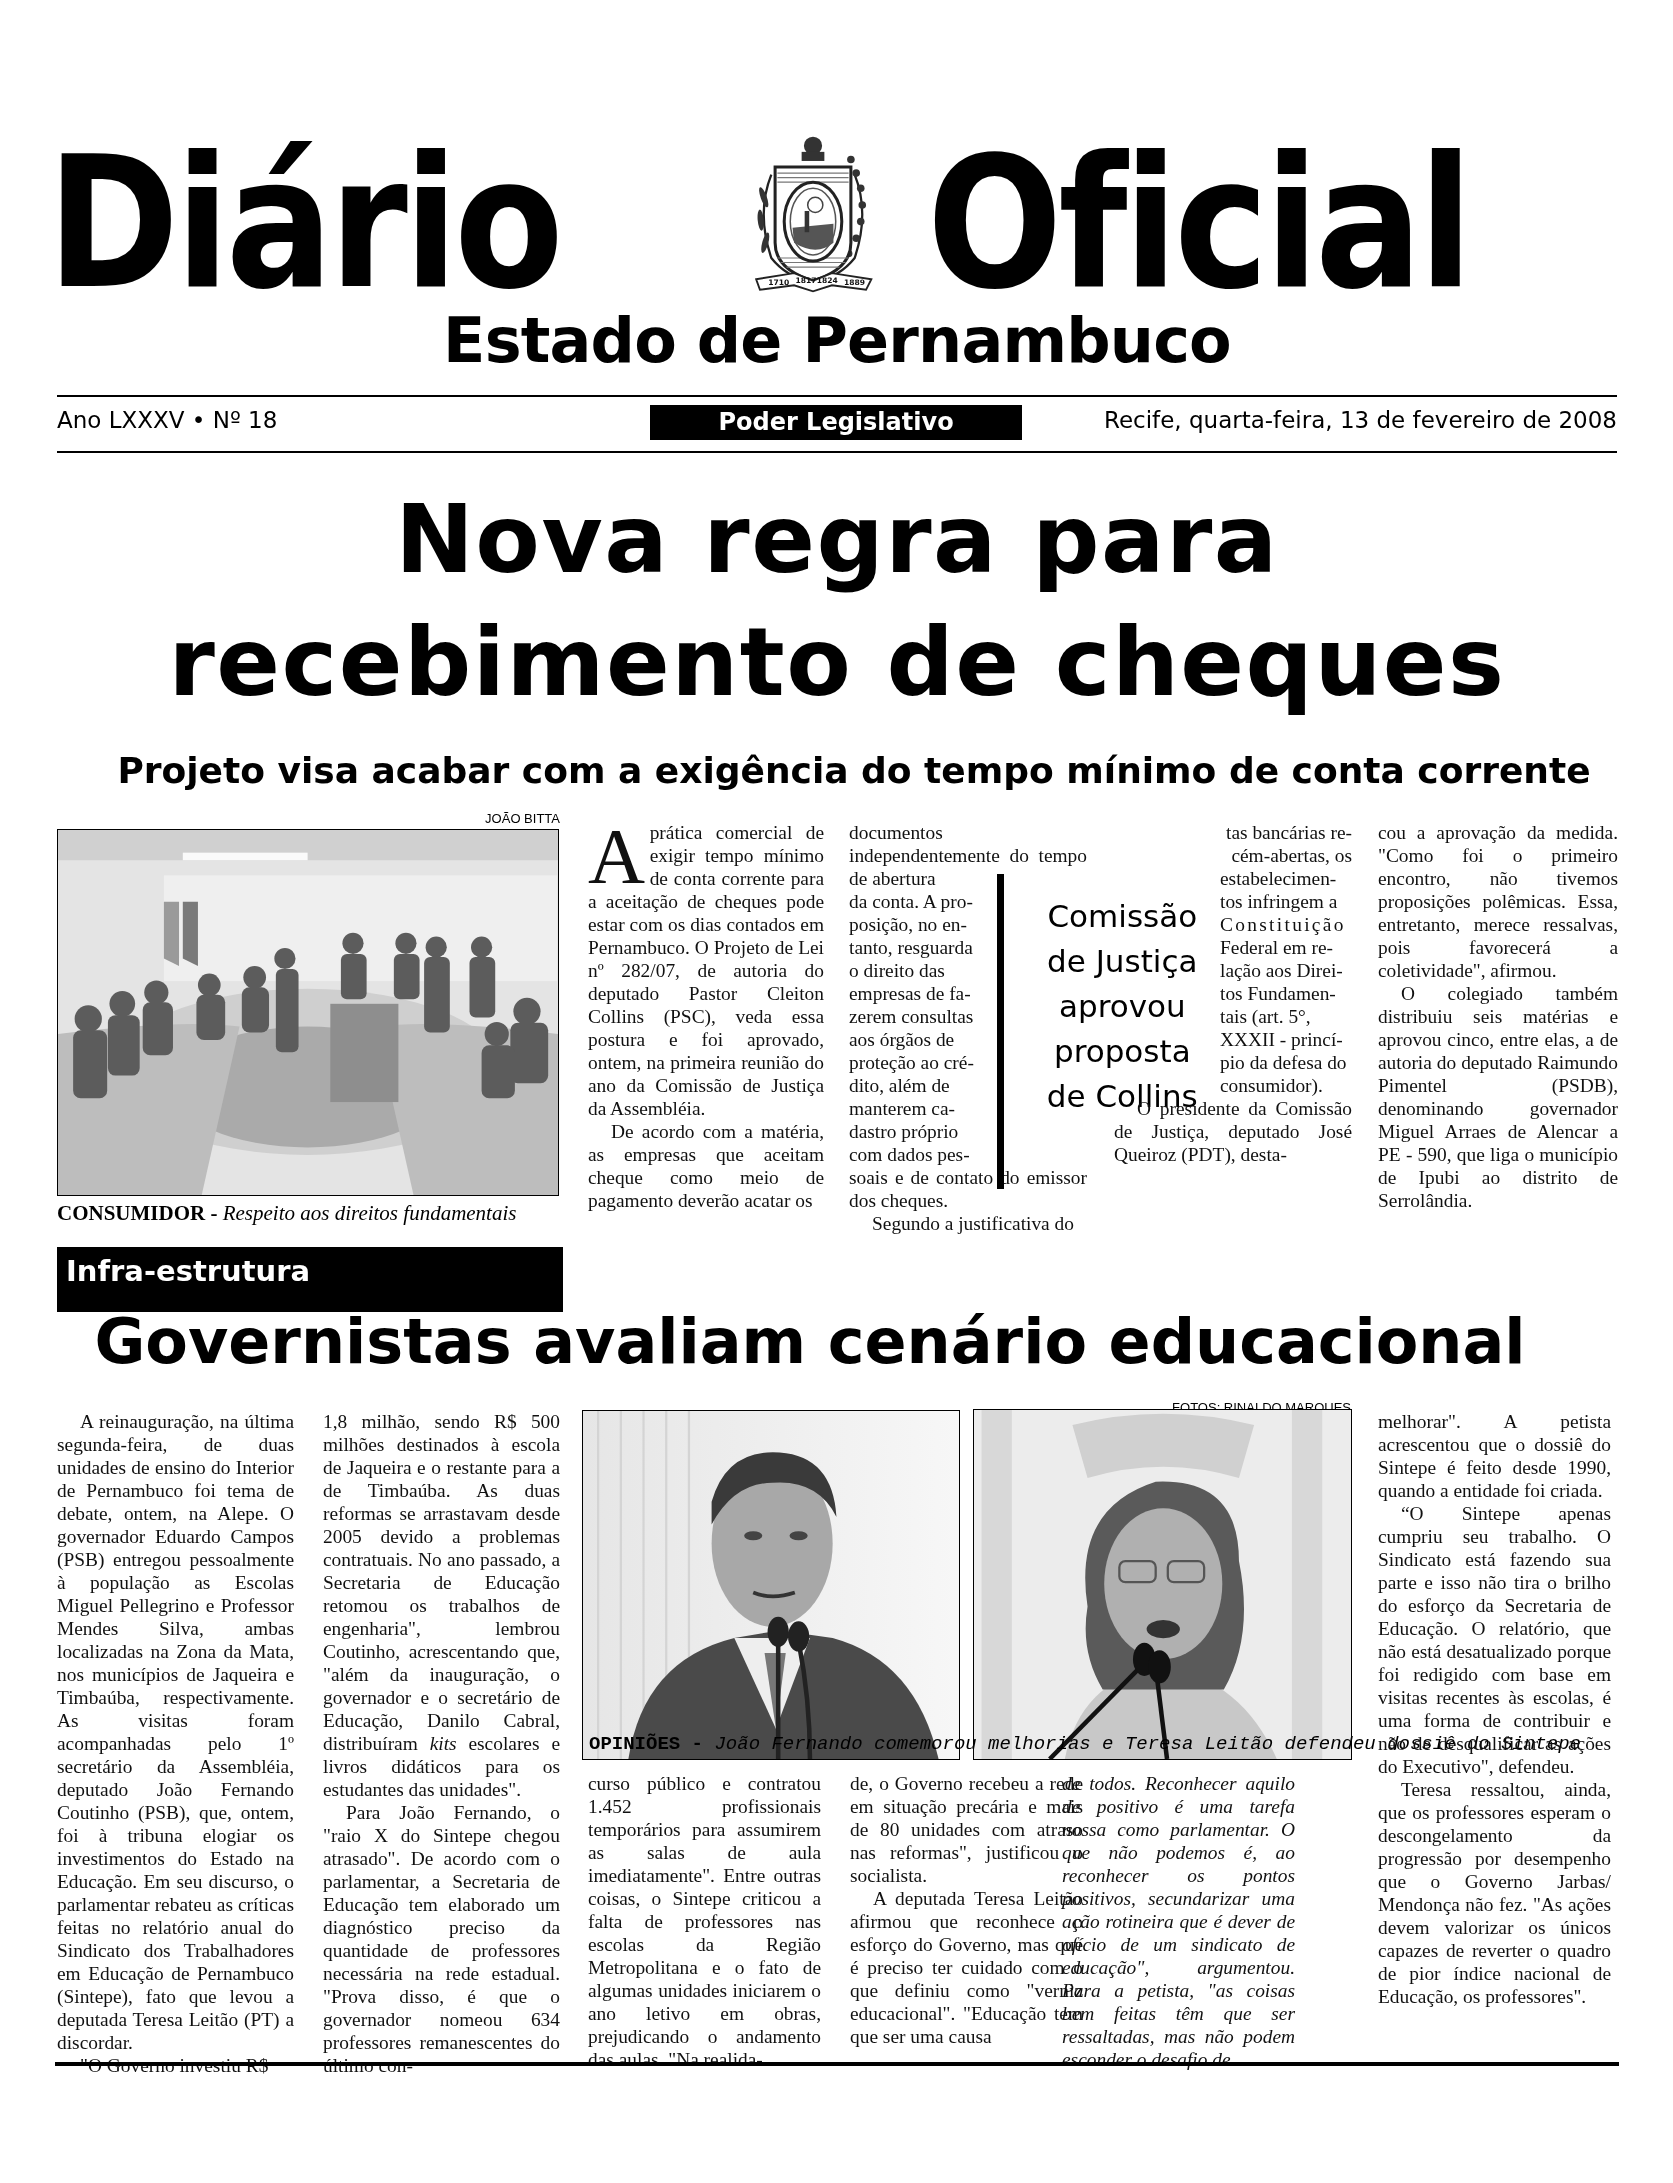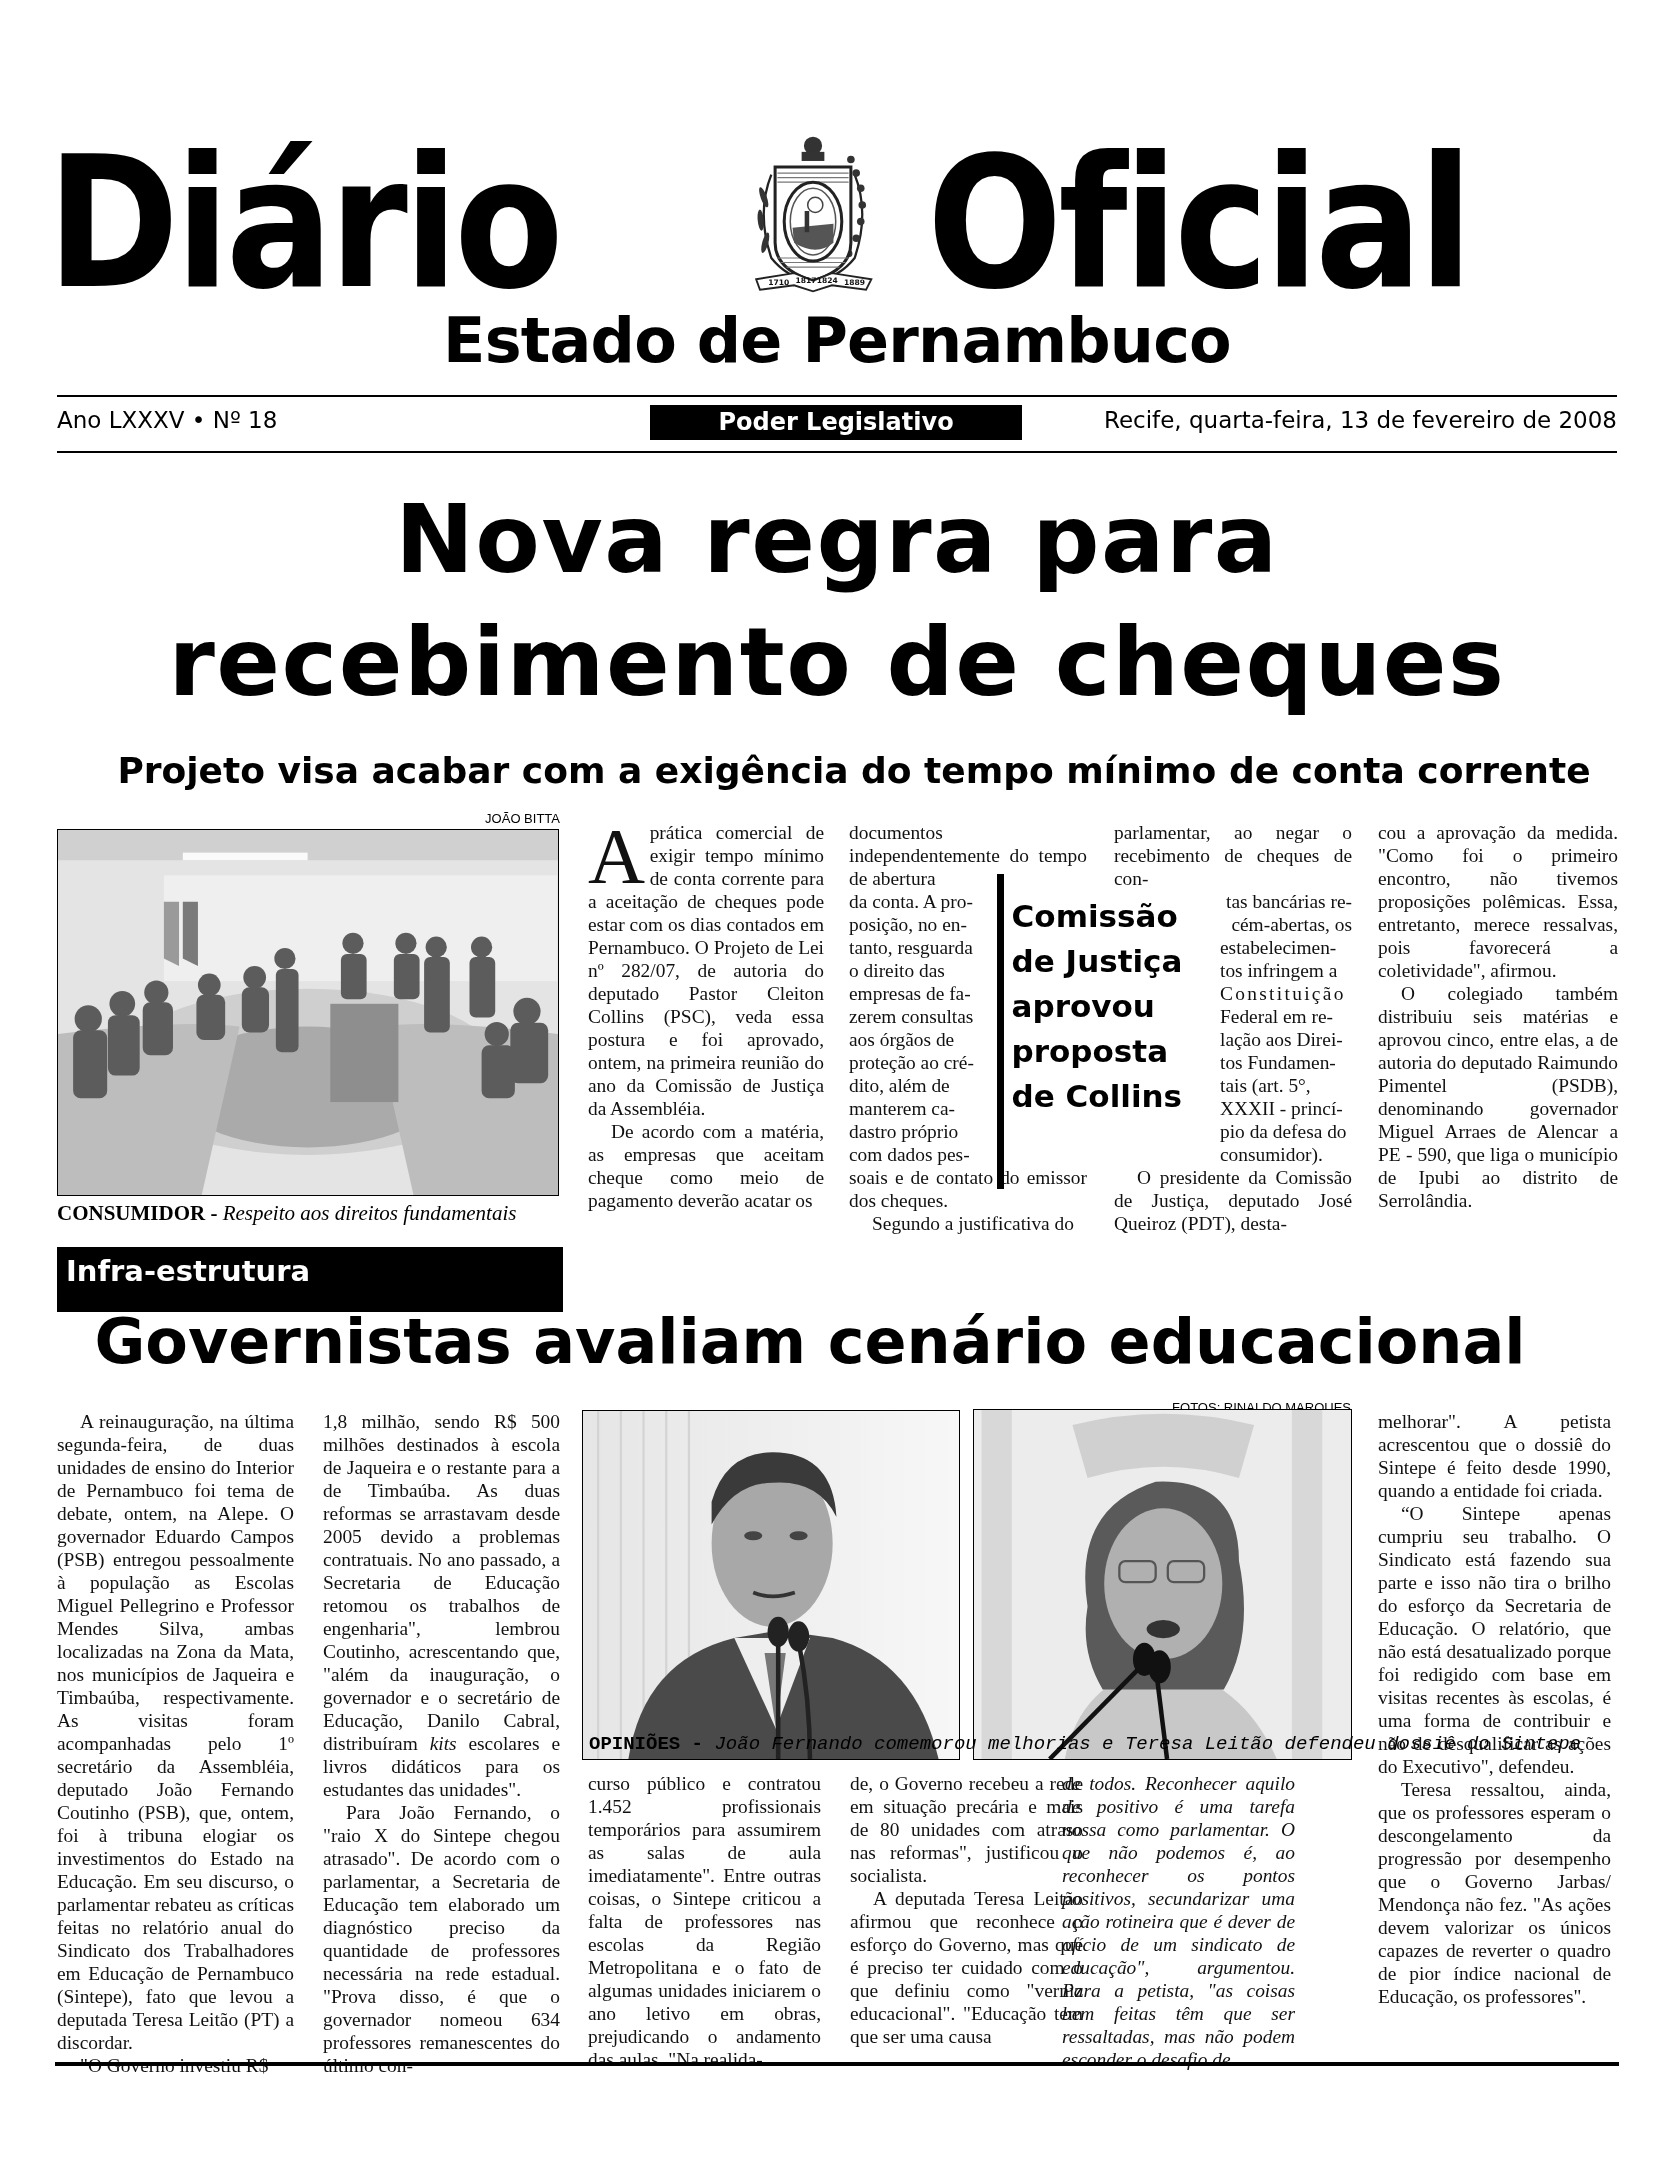--- a/index.html
+++ b/index.html
@@ -27,21 +27,21 @@
   .caption b { font-weight: bold; font-style: normal; }
   .caption i { font-style: italic; }
 
   
   .col { position: absolute; font-family: "Liberation Serif", serif; font-size: 19.4px; line-height: 23px; text-align: justify; color: #111; hyphens: manual; }
   .col p { text-indent: 23px; }
   .col p.noindent { text-indent: 0; }
   .dropcap { float: left; font-family: "Liberation Serif", serif; font-size: 79px; line-height: 64px; margin: 3px 4.6px 0 0; }
 
   .pullquote { position: absolute; left: 997px; top: 874px; width: 236px; height: 315px; border-left: 7.6px solid #000; }
-  .pullquote div { position: absolute; left: 7.6px; right: 0; top: 20px; font-family: "DejaVu Sans", sans-serif; font-weight: bold; font-size: 31px; line-height: 45px; color: #000; }
+  .pullquote div { position: absolute; left: 7.6px; right: 0; top: 20px; text-align: center; font-family: "DejaVu Sans", sans-serif; font-weight: normal; font-size: 31px; line-height: 45px; color: #000; }
 
   .section-tag { position: absolute; left: 57px; top: 1247px; width: 506px; height: 65px; background: #000; color: #fff; font-family: "DejaVu Sans", sans-serif; font-weight: bold; font-size: 29px; line-height: 48px; padding-left: 9px; }
   .head2 { position: absolute; left: 0; width: 1620px; top: 1304px; text-align: center; font-family: "DejaVu Sans", sans-serif; font-weight: bold; font-size: 62px; line-height: 76px; color: #000; }
 
   .bottom-rule { position: absolute; left: 55px; top: 2062px; width: 1564px; height: 3.8px; background: #000; }
 </style>
 </head>
 <body>
 
 <div class="mast-word" id="mast-left">Diário</div>
@@ -180,21 +180,20 @@
   <div>
     <span>Comissão</span><br>
     <span>de Justiça</span><br>
     <span>aprovou</span><br>
     <span>proposta</span><br>
     <span>de Collins</span>
   </div>
 </div>
 
 <div class="col" style="left:1114px; top:821px; width:238px;">
-  <p class="noindent">parlamentar, ao negar o recebimento de cheques de con-</p>
   <div style="margin-left:106px; width:132px; text-align:justify;">
     <div style="text-align:right;">tas bancárias re-</div>
     <div style="text-align:right;">cém-abertas, os</div>
     <div>estabelecimen-</div>
     <div>tos infringem a</div>
     <div style="letter-spacing:2.3px;">Constituição</div>
     <div>Federal em re-</div>
     <div>lação aos Direi-</div>
     <div>tos Fundamen-</div>
     <div>tais (art. 5°,</div>

